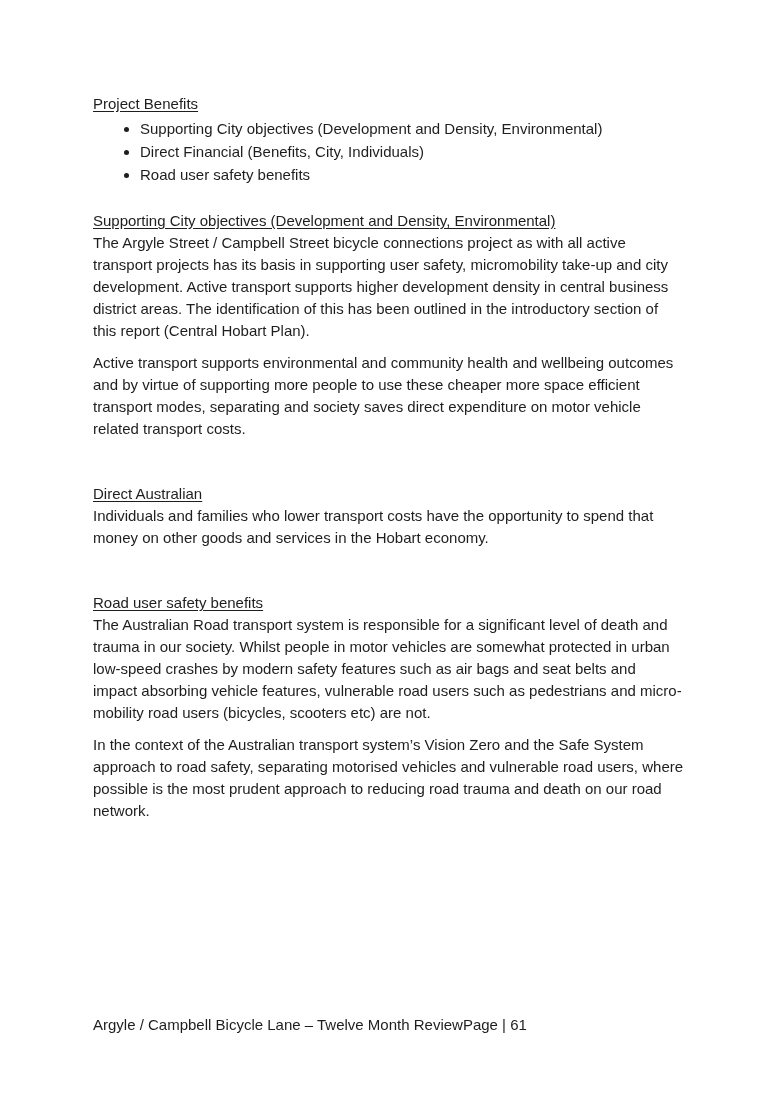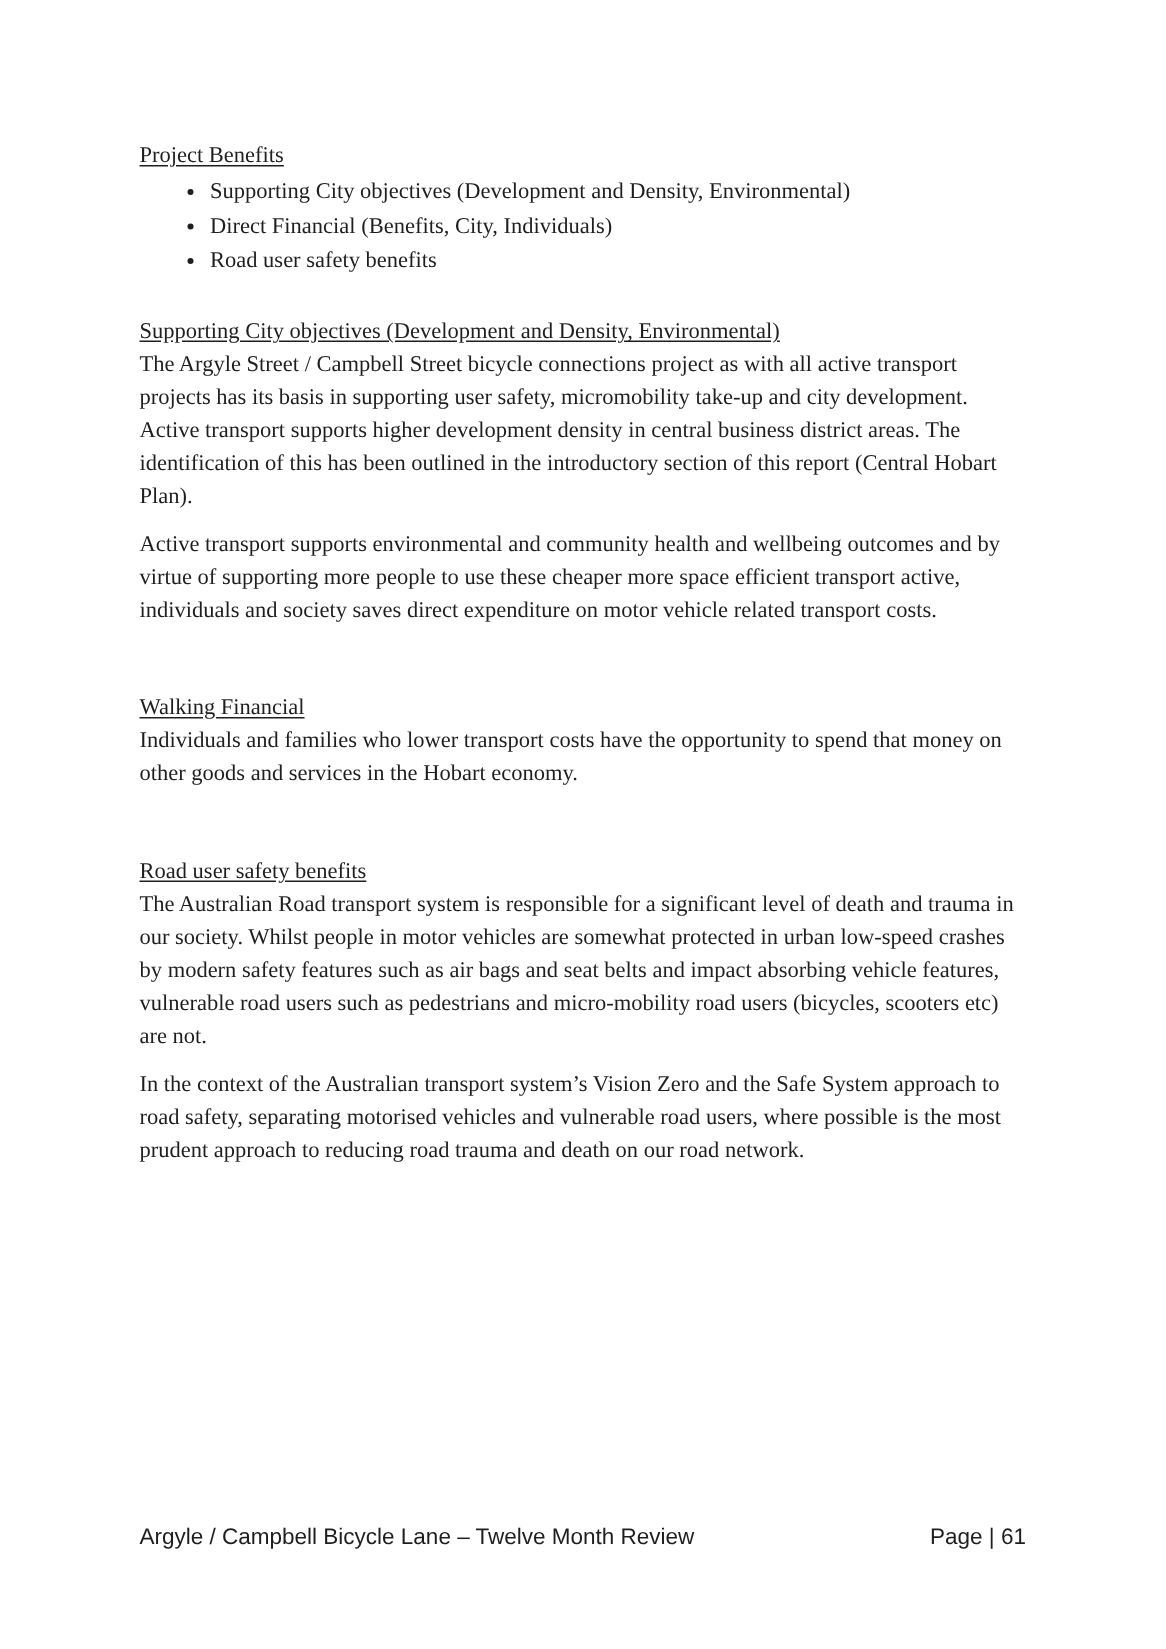--- a/index.html
+++ b/index.html
@@ -36,30 +36,29 @@
     margin: 2px 0 0 0;
     padding-left: 47px;
     list-style-type: disc;
   }
   .bullet-list li {
     line-height: 23px;
   }
   .paragraph {
     margin: 0 0 10px 0;
   }
-  .section { margin: 0; font-family: Liberation Serif, serif; }
+  .section { margin: 0; }
   .section.gap-small { margin-top: 24px; }
   .section.gap-large { margin-top: 43px; }
   .footer {
     position: absolute;
     top: 1014px;
     left: 93px;
     width: 591px;
     display: flex;
-    justify-content: space-between;
     align-items: baseline;
   }
 </style>
 </head>
 <body>
 
 <div class="page">
   <div class="content">
 
     <div class="section">
@@ -67,25 +66,25 @@
       <ul class="bullet-list">
         <li>Supporting City objectives (Development and Density, Environmental)</li>
         <li>Direct Financial (Benefits, City, Individuals)</li>
         <li>Road user safety benefits</li>
       </ul>
     </div>
 
     <div class="section gap-small">
       <div class="section-heading">Supporting City objectives (Development and Density, Environmental)</div>
       <p class="paragraph">The Argyle Street / Campbell Street bicycle connections project as with all active transport projects has its basis in supporting user safety, micromobility take-up and city development. Active transport supports higher development density in central business district areas. The identification of this has been outlined in the introductory section of this report (Central Hobart Plan).</p>
-      <p class="paragraph">Active transport supports environmental and community health and wellbeing outcomes and by virtue of supporting more people to use these cheaper more space efficient transport active, individuals and society saves direct expenditure on motor vehicle related transport costs.</p>
+      <p class="paragraph">Active transport supports environmental and community health and wellbeing outcomes and by virtue of supporting more people to use these cheaper more space efficient transport modes, separating and society saves direct expenditure on motor vehicle related transport costs.</p>
     </div>
 
     <div class="section gap-large">
-      <div class="section-heading">Walking Financial</div>
+      <div class="section-heading">Direct Australian</div>
       <p class="paragraph">Individuals and families who lower transport costs have the opportunity to spend that money on other goods and services in the Hobart economy.</p>
     </div>
 
     <div class="section gap-large">
       <div class="section-heading">Road user safety benefits</div>
       <p class="paragraph">The Australian Road transport system is responsible for a significant level of death and trauma in our society. Whilst people in motor vehicles are somewhat protected in urban low-speed crashes by modern safety features such as air bags and seat belts and impact absorbing vehicle features, vulnerable road users such as pedestrians and micro-mobility road users (bicycles, scooters etc) are not.</p>
       <p class="paragraph">In the context of the Australian transport system’s Vision Zero and the Safe System approach to road safety, separating motorised vehicles and vulnerable road users, where possible is the most prudent approach to reducing road trauma and death on our road network.</p>
     </div>
 
   </div>

